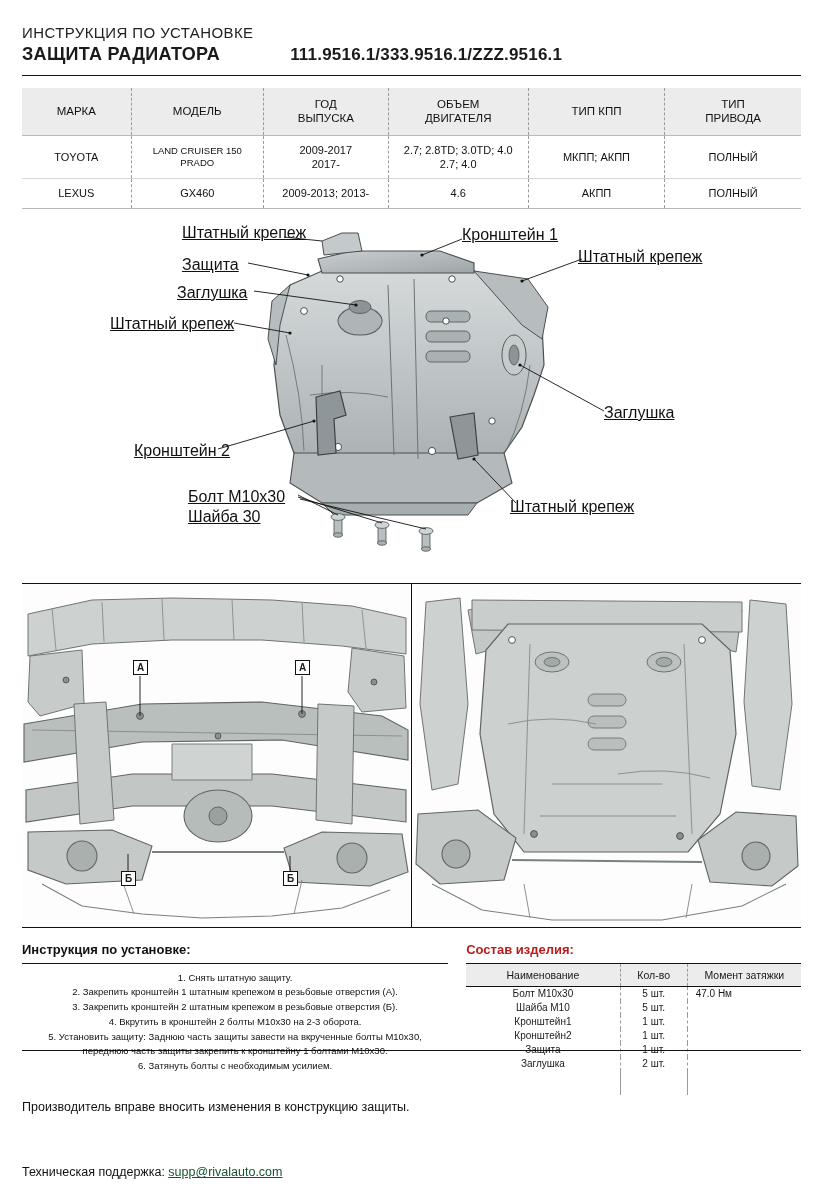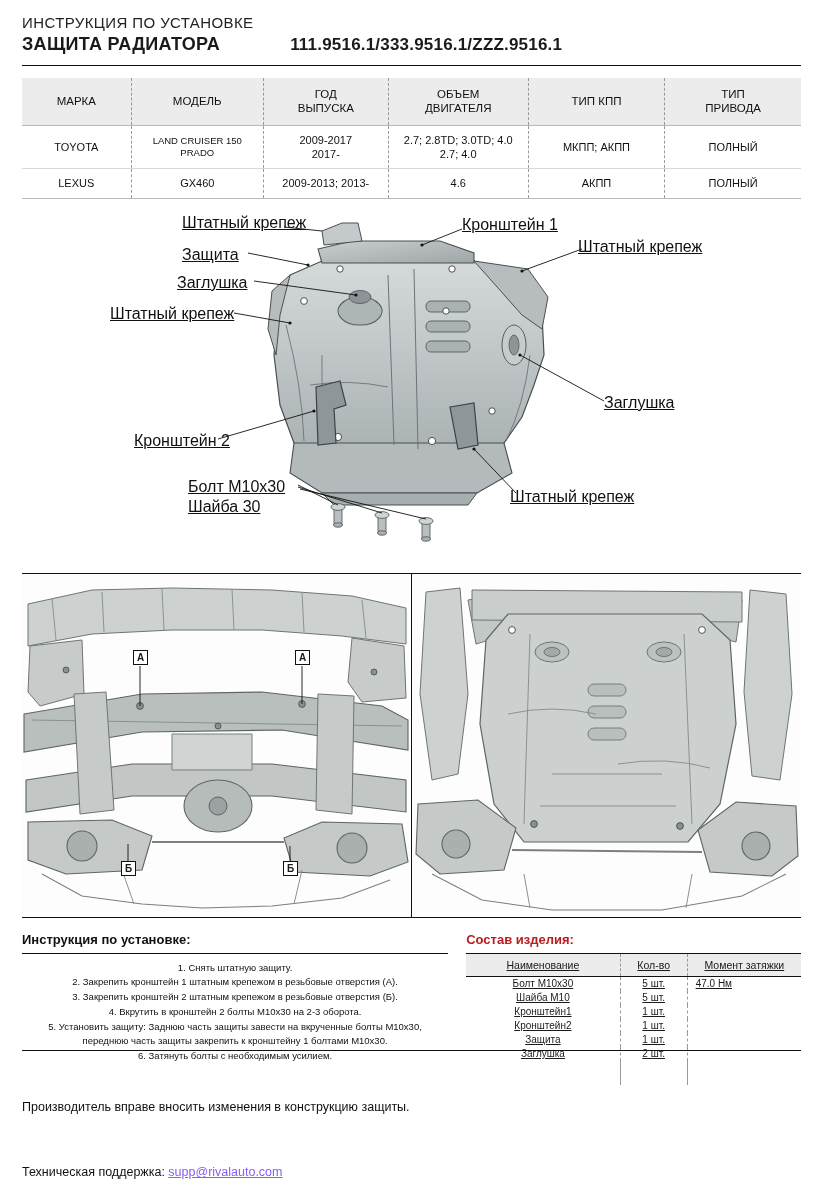--- a/index.html
+++ b/index.html
@@ -9,21 +9,21 @@
     height: 1200px;
     background: #ffffff;
     font-family: "Liberation Sans", sans-serif;
     color: #1a1a1a;
     position: relative;
     overflow: hidden;
   }
   .page { position: relative; width: 823px; height: 1200px; padding: 0 22px; }
 
   
-  .header { padding-top: 14px; }
+  .header { padding-top: 24px; }
   .header-line1 {
     font-size: 15px;
     letter-spacing: 0.4px;
     color: #222;
   }
   .header-line2 {
     display: flex;
     align-items: baseline;
     margin-top: 3px;
   }
@@ -147,21 +147,20 @@
   }
   .instr-list div { margin-bottom: 1px; }
 
   .compo { width: 44%; }
   .compo-title { font-size: 13px; font-weight: bold; color: #b91c1c; }
   .compo-table {
     width: 100%;
     border-collapse: collapse;
     margin-top: 6px;
     font-size: 10px;
-    text-decoration: underline;
   }
   .compo-table th {
     background: #ececec;
     font-weight: normal;
     font-size: 10.5px;
     padding: 5px 3px;
     border-right: 1px dashed #9a9a9a;
     border-top: 1px solid #111;
     border-bottom: 1px solid #111;
     text-align: center;
@@ -180,21 +179,21 @@
 
   
   .footer {
     position: absolute;
     left: 22px;
     right: 22px;
     bottom: 18px;
   }
   .footer-rule { border-bottom: 1.5px solid #111; margin-bottom: 7px; }
   .footer-line { font-size: 12.5px; color: #111; line-height: 1.5; margin-top: 47px; }
-  .footer-mail { color: #8b5cf6; text-decoration: underline; }
+  .footer-mail { color: #14532d; text-decoration: underline; }
 </style>
 </head>
 <body>
 
 <div class="page">
 
   <div class="header">
     <div class="header-line1">ИНСТРУКЦИЯ ПО УСТАНОВКЕ</div>
     <div class="header-line2">
       <div class="header-title">ЗАЩИТА РАДИАТОРА</div>

